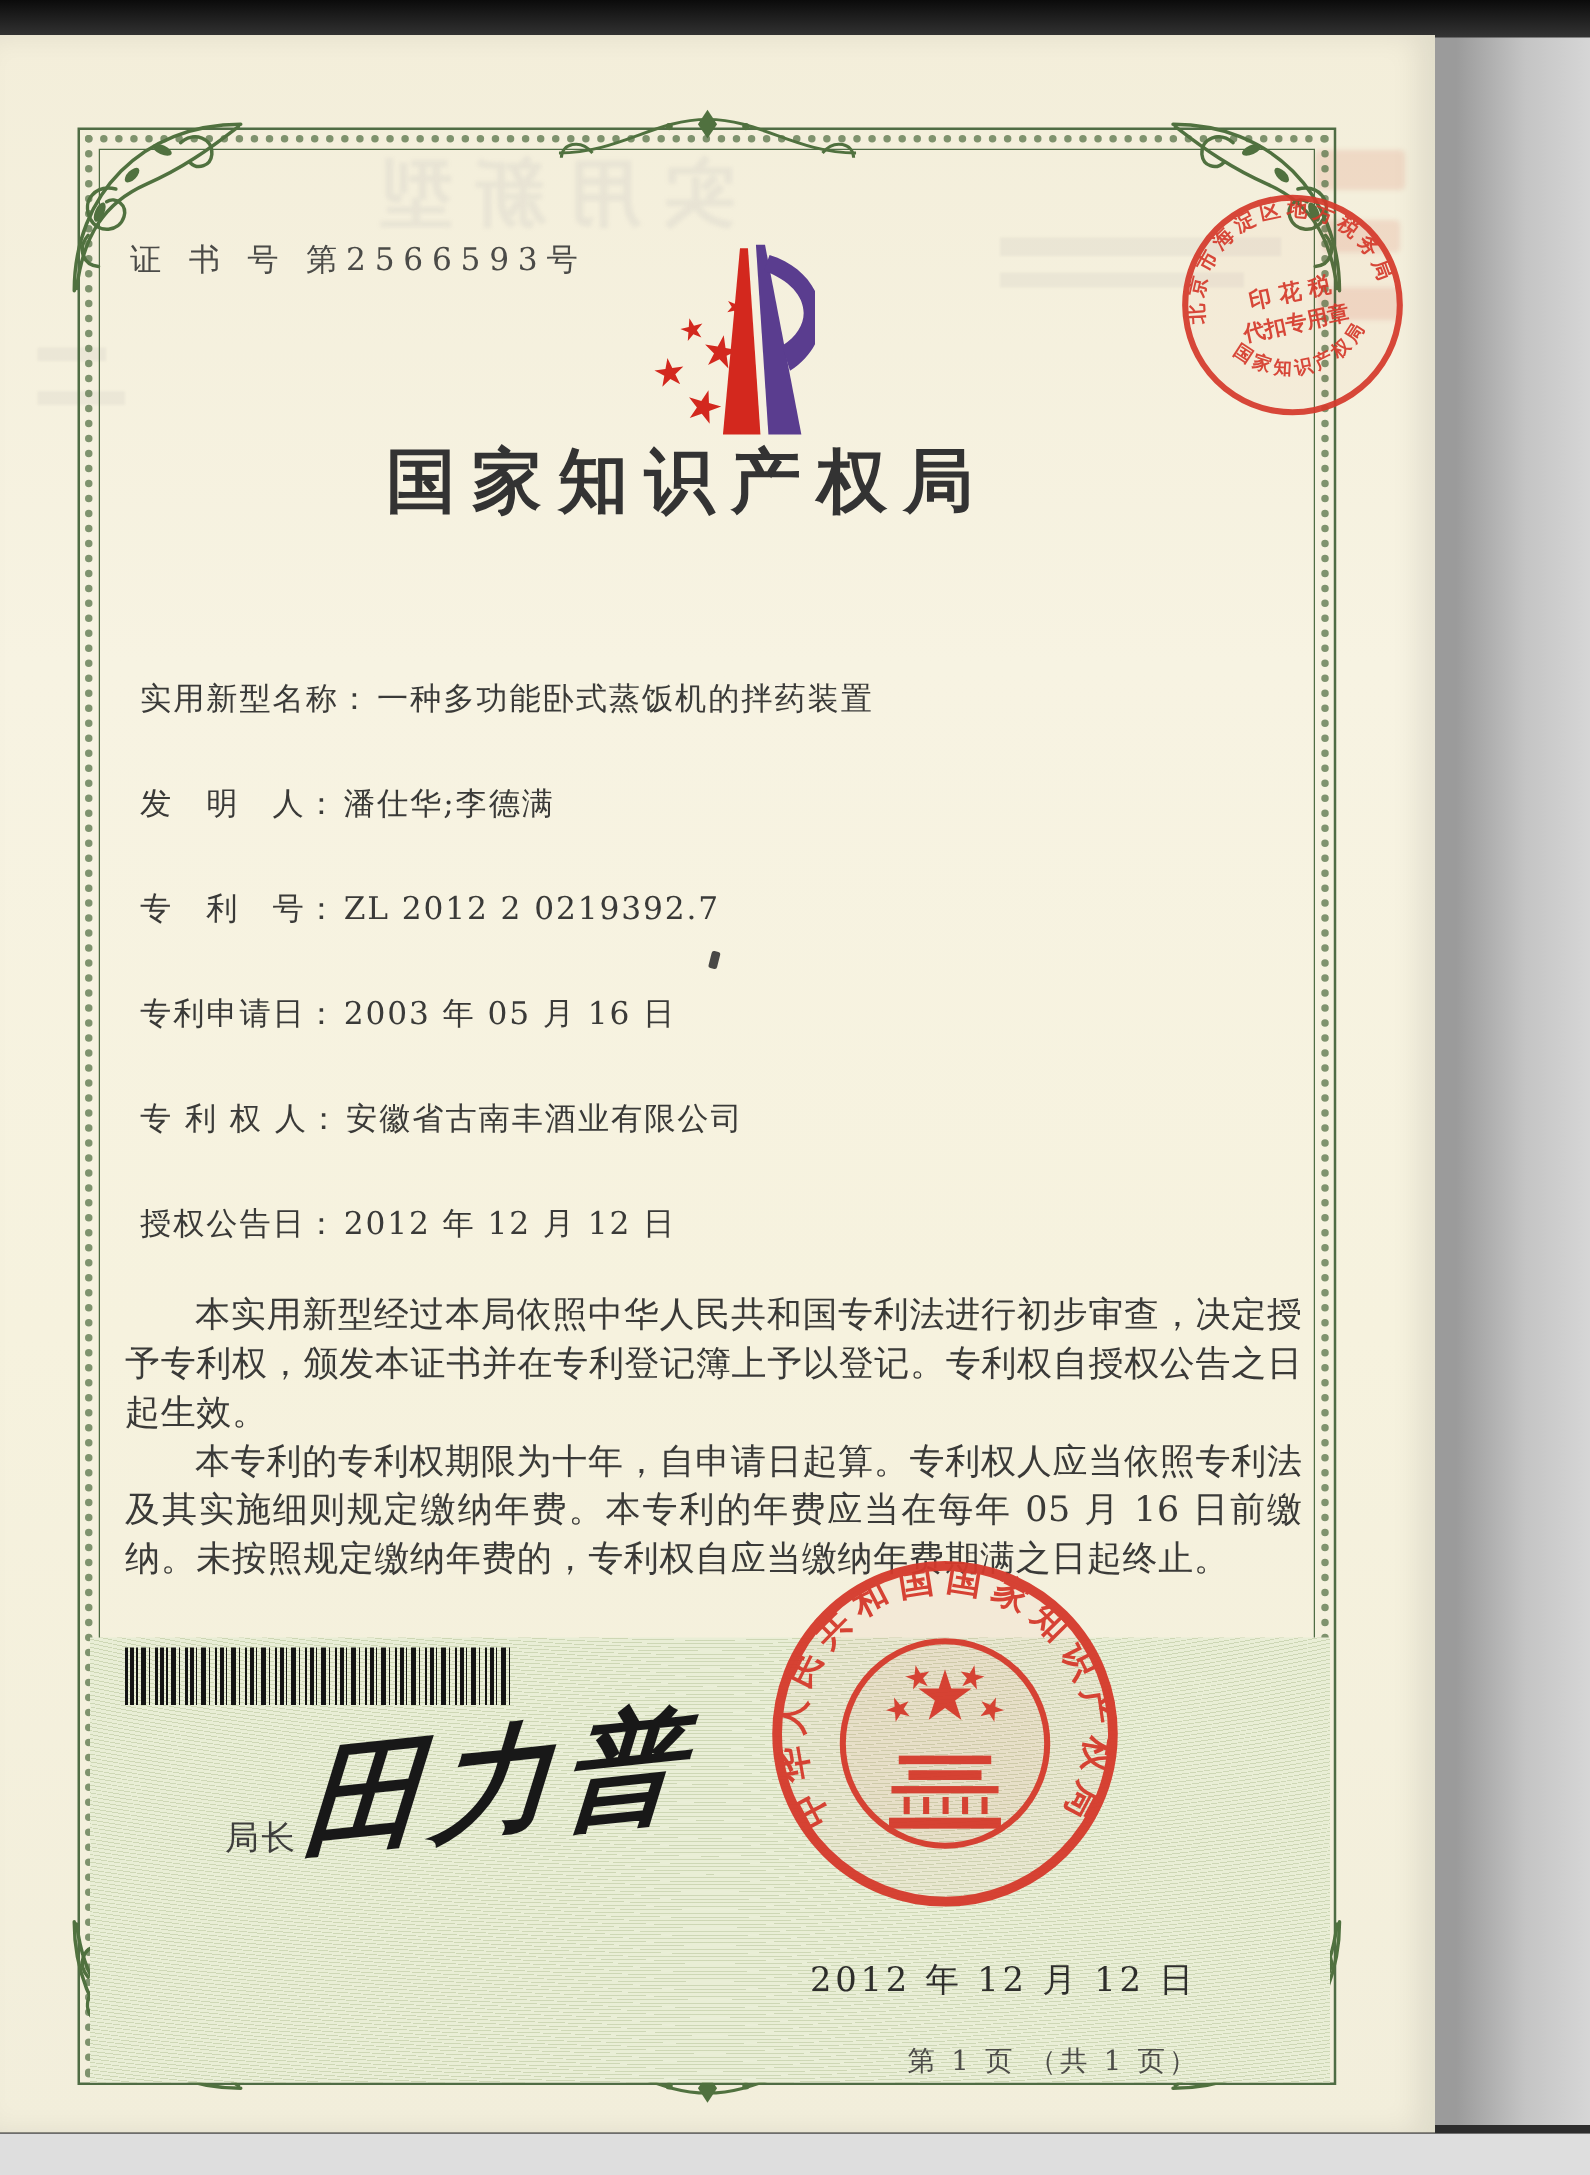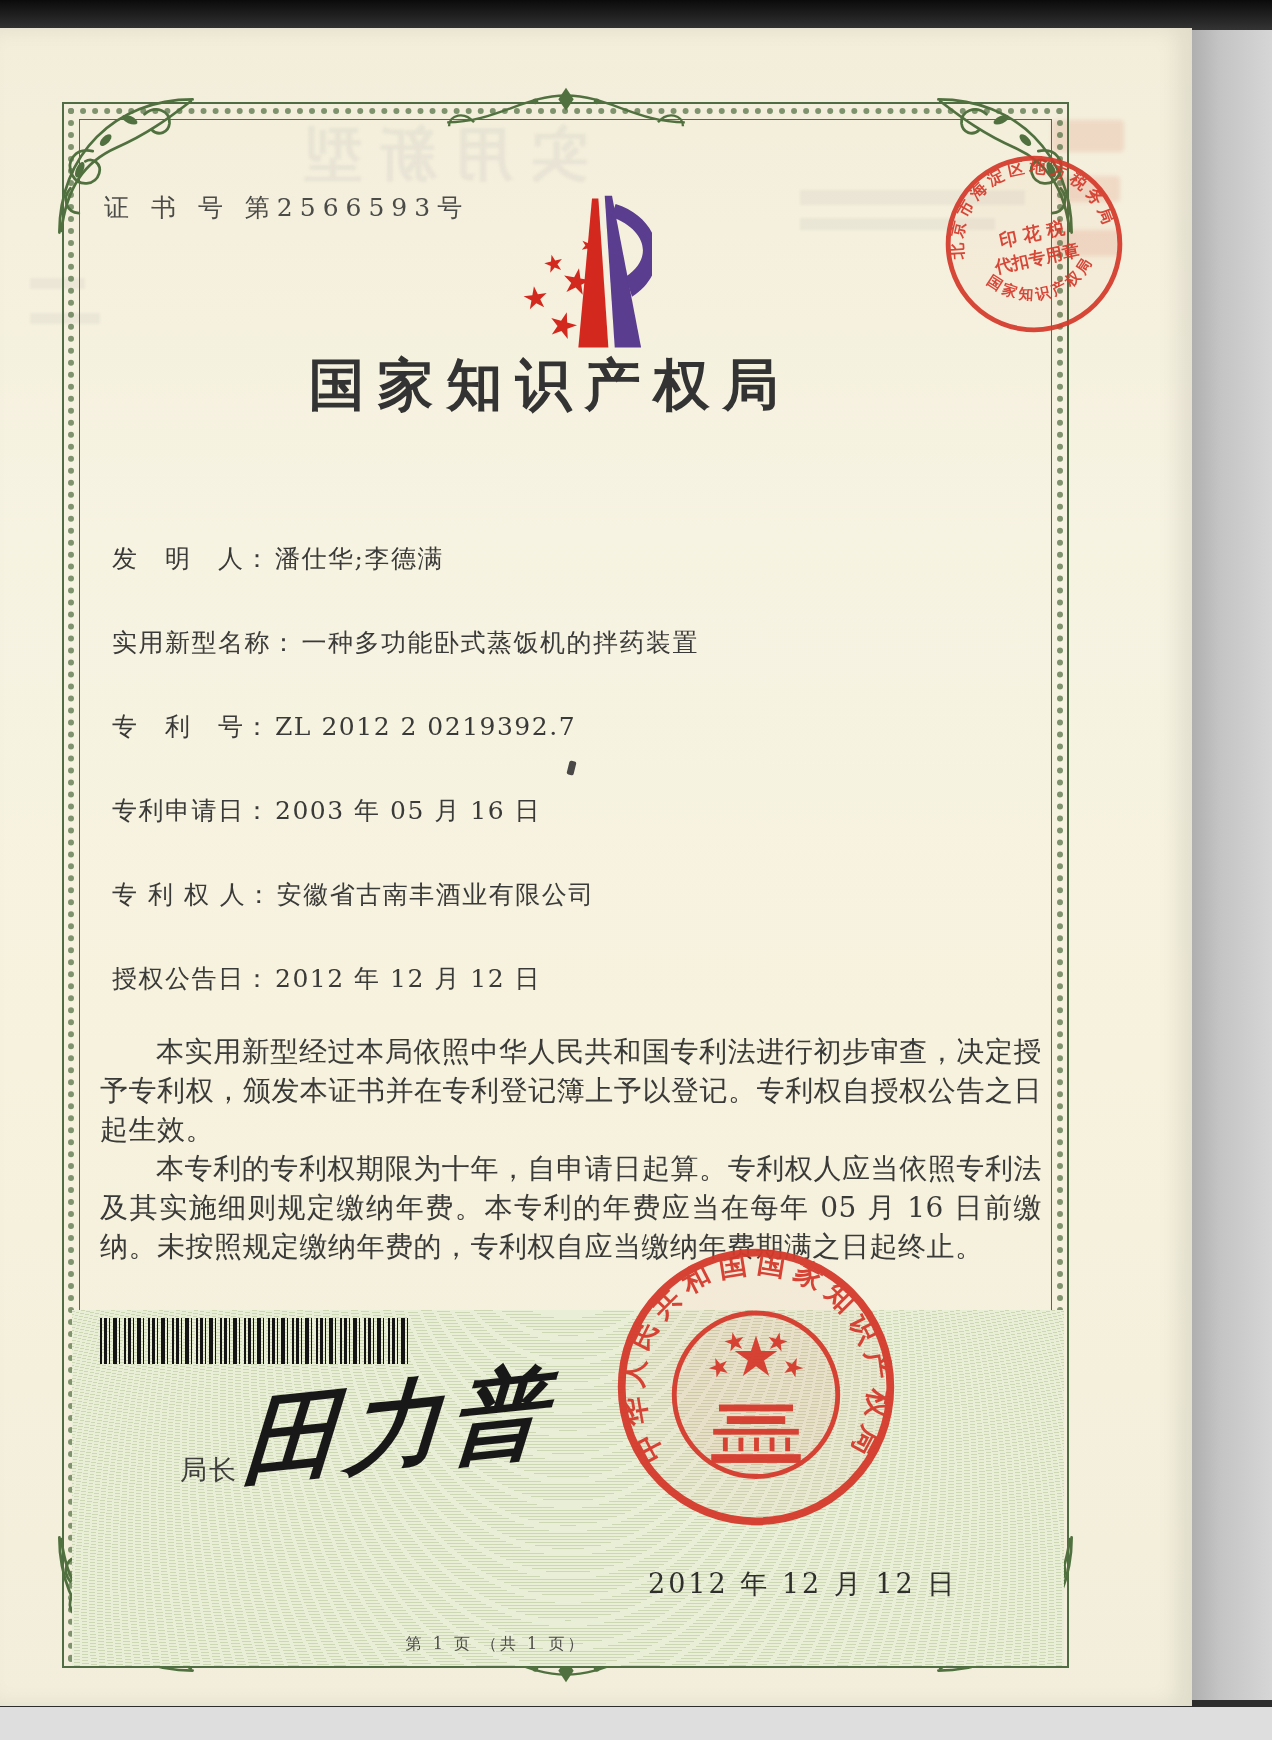--- a/index.html
+++ b/index.html
@@ -8,21 +8,21 @@
     background:linear-gradient(90deg,#9b9b9b 0,#9b9b9b 1165px,#c4c4c4 1220px,#d6d6d6 100%);
     font-family:"DejaVu Serif","Liberation Serif",serif;
   }
   .scan-top{position:absolute;left:0;top:0;width:1272px;height:30px;
     background:linear-gradient(180deg,#0b0b0b,#343434);}
   .scan-bottom-line{position:absolute;left:0;top:1700px;width:1272px;height:7px;background:#2d2d2d;}
   .scan-bottom{position:absolute;left:0;top:1707px;width:1272px;height:33px;background:#dedede;}
 
   .paper{position:absolute;left:0;top:28px;width:1148px;height:1678px;
     background:linear-gradient(180deg,#f3eeda 0,#f7f3e2 30%,#f6f2de 62%,#f2eedb 100%);
-    box-shadow:inset -14px 0 22px rgba(0,0,0,.08);padding-left:44px;}
+    box-shadow:inset -14px 0 22px rgba(0,0,0,.08);}
 
   
   .frame{position:absolute;left:62px;top:74px;width:1003px;height:1562px;
     border:2px solid #4f6c44;}
   .frame .band{position:absolute;inset:4px;border:6px dotted #587449;opacity:.75;}
   .frame .inner{position:absolute;inset:15px;border:1.5px solid #4f6c44;}
   .corner{position:absolute;width:148px;height:148px;color:#50713f;}
   .corner.tl{top:-12px;left:-12px;}
   .corner.tr{top:-12px;right:-12px;transform:scaleX(-1);}
   .corner.bl{bottom:-12px;left:-12px;transform:scaleY(-1);}
@@ -70,22 +70,22 @@
       #141414 19px 20px,transparent 20px 24px);}
 
   .sig-label{position:absolute;left:180px;top:1424px;font-size:27px;color:#3e3e3c;letter-spacing:2px;}
   .sig-name{position:absolute;left:242px;top:1335px;font-size:96px;font-weight:bold;
     font-style:italic;color:#181818;letter-spacing:8px;
     transform:rotate(-6deg) skewX(-10deg);font-family:"DejaVu Serif",serif;}
 
   .big-seal{position:absolute;left:610px;top:1213px;width:292px;height:292px;opacity:.95;}
   .seal-date{position:absolute;left:648px;top:1538px;font-size:27px;color:#2e2e2c;letter-spacing:3px;}
 
-  .footer{position:absolute;left:16px;top:1606px;width:960px;text-align:center;
-    font-size:16px;color:#4c4c48;letter-spacing:3px;}
+  .footer{position:absolute;left:0;top:1606px;width:960px;text-align:right;
+    font-size:22px;color:#4c4c48;letter-spacing:3px;}
 
   .seal-text{fill:#d5392b;font-family:"DejaVu Serif",serif;font-weight:bold;}
 </style>
 </head>
 <body>
 
 <svg width="0" height="0" style="position:absolute" aria-hidden="true">
   <defs>
     <path id="star" d="M0,-10 L2.25,-3.09 L9.51,-3.09 L3.63,1.18 L5.88,8.09 L0,3.82 L-5.88,8.09 L-3.63,1.18 L-9.51,-3.09 L-2.25,-3.09 Z"></path>
     <symbol id="flourish" viewBox="0 0 160 160">
@@ -186,24 +186,24 @@
       <textPath href="#ts-bot" startOffset="50%" text-anchor="middle">国家知识产权局</textPath>
     </text>
     <text class="seal-text" x="115" y="110" text-anchor="middle" font-size="22">印 花 税</text>
     <text class="seal-text" x="115" y="140" text-anchor="middle" font-size="21">代扣专用章</text>
   </svg>
 
   <div class="title">国家知识产权局</div>
 
   <div class="fields">
     <div class="field-row">
+      <span class="lab">实用新型名称：</span><span>一种多功能卧式蒸饭机的拌药装置</span>
+    </div>
+    <div class="field-row">
       <span class="lab">发　明　人：</span><span>潘仕华;李德满</span>
-    </div>
-    <div class="field-row">
-      <span class="lab">实用新型名称：</span><span>一种多功能卧式蒸饭机的拌药装置</span>
     </div>
     <div class="field-row">
       <span class="lab">专　利　号：</span><span>ZL 2012 2 0219392.7</span>
     </div>
     <div class="field-row">
       <span class="lab">专利申请日：</span><span>2003 年 05 月 16 日</span>
     </div>
     <div class="field-row">
       <span class="lab">专 利 权 人：</span><span>安徽省古南丰酒业有限公司</span>
     </div>

